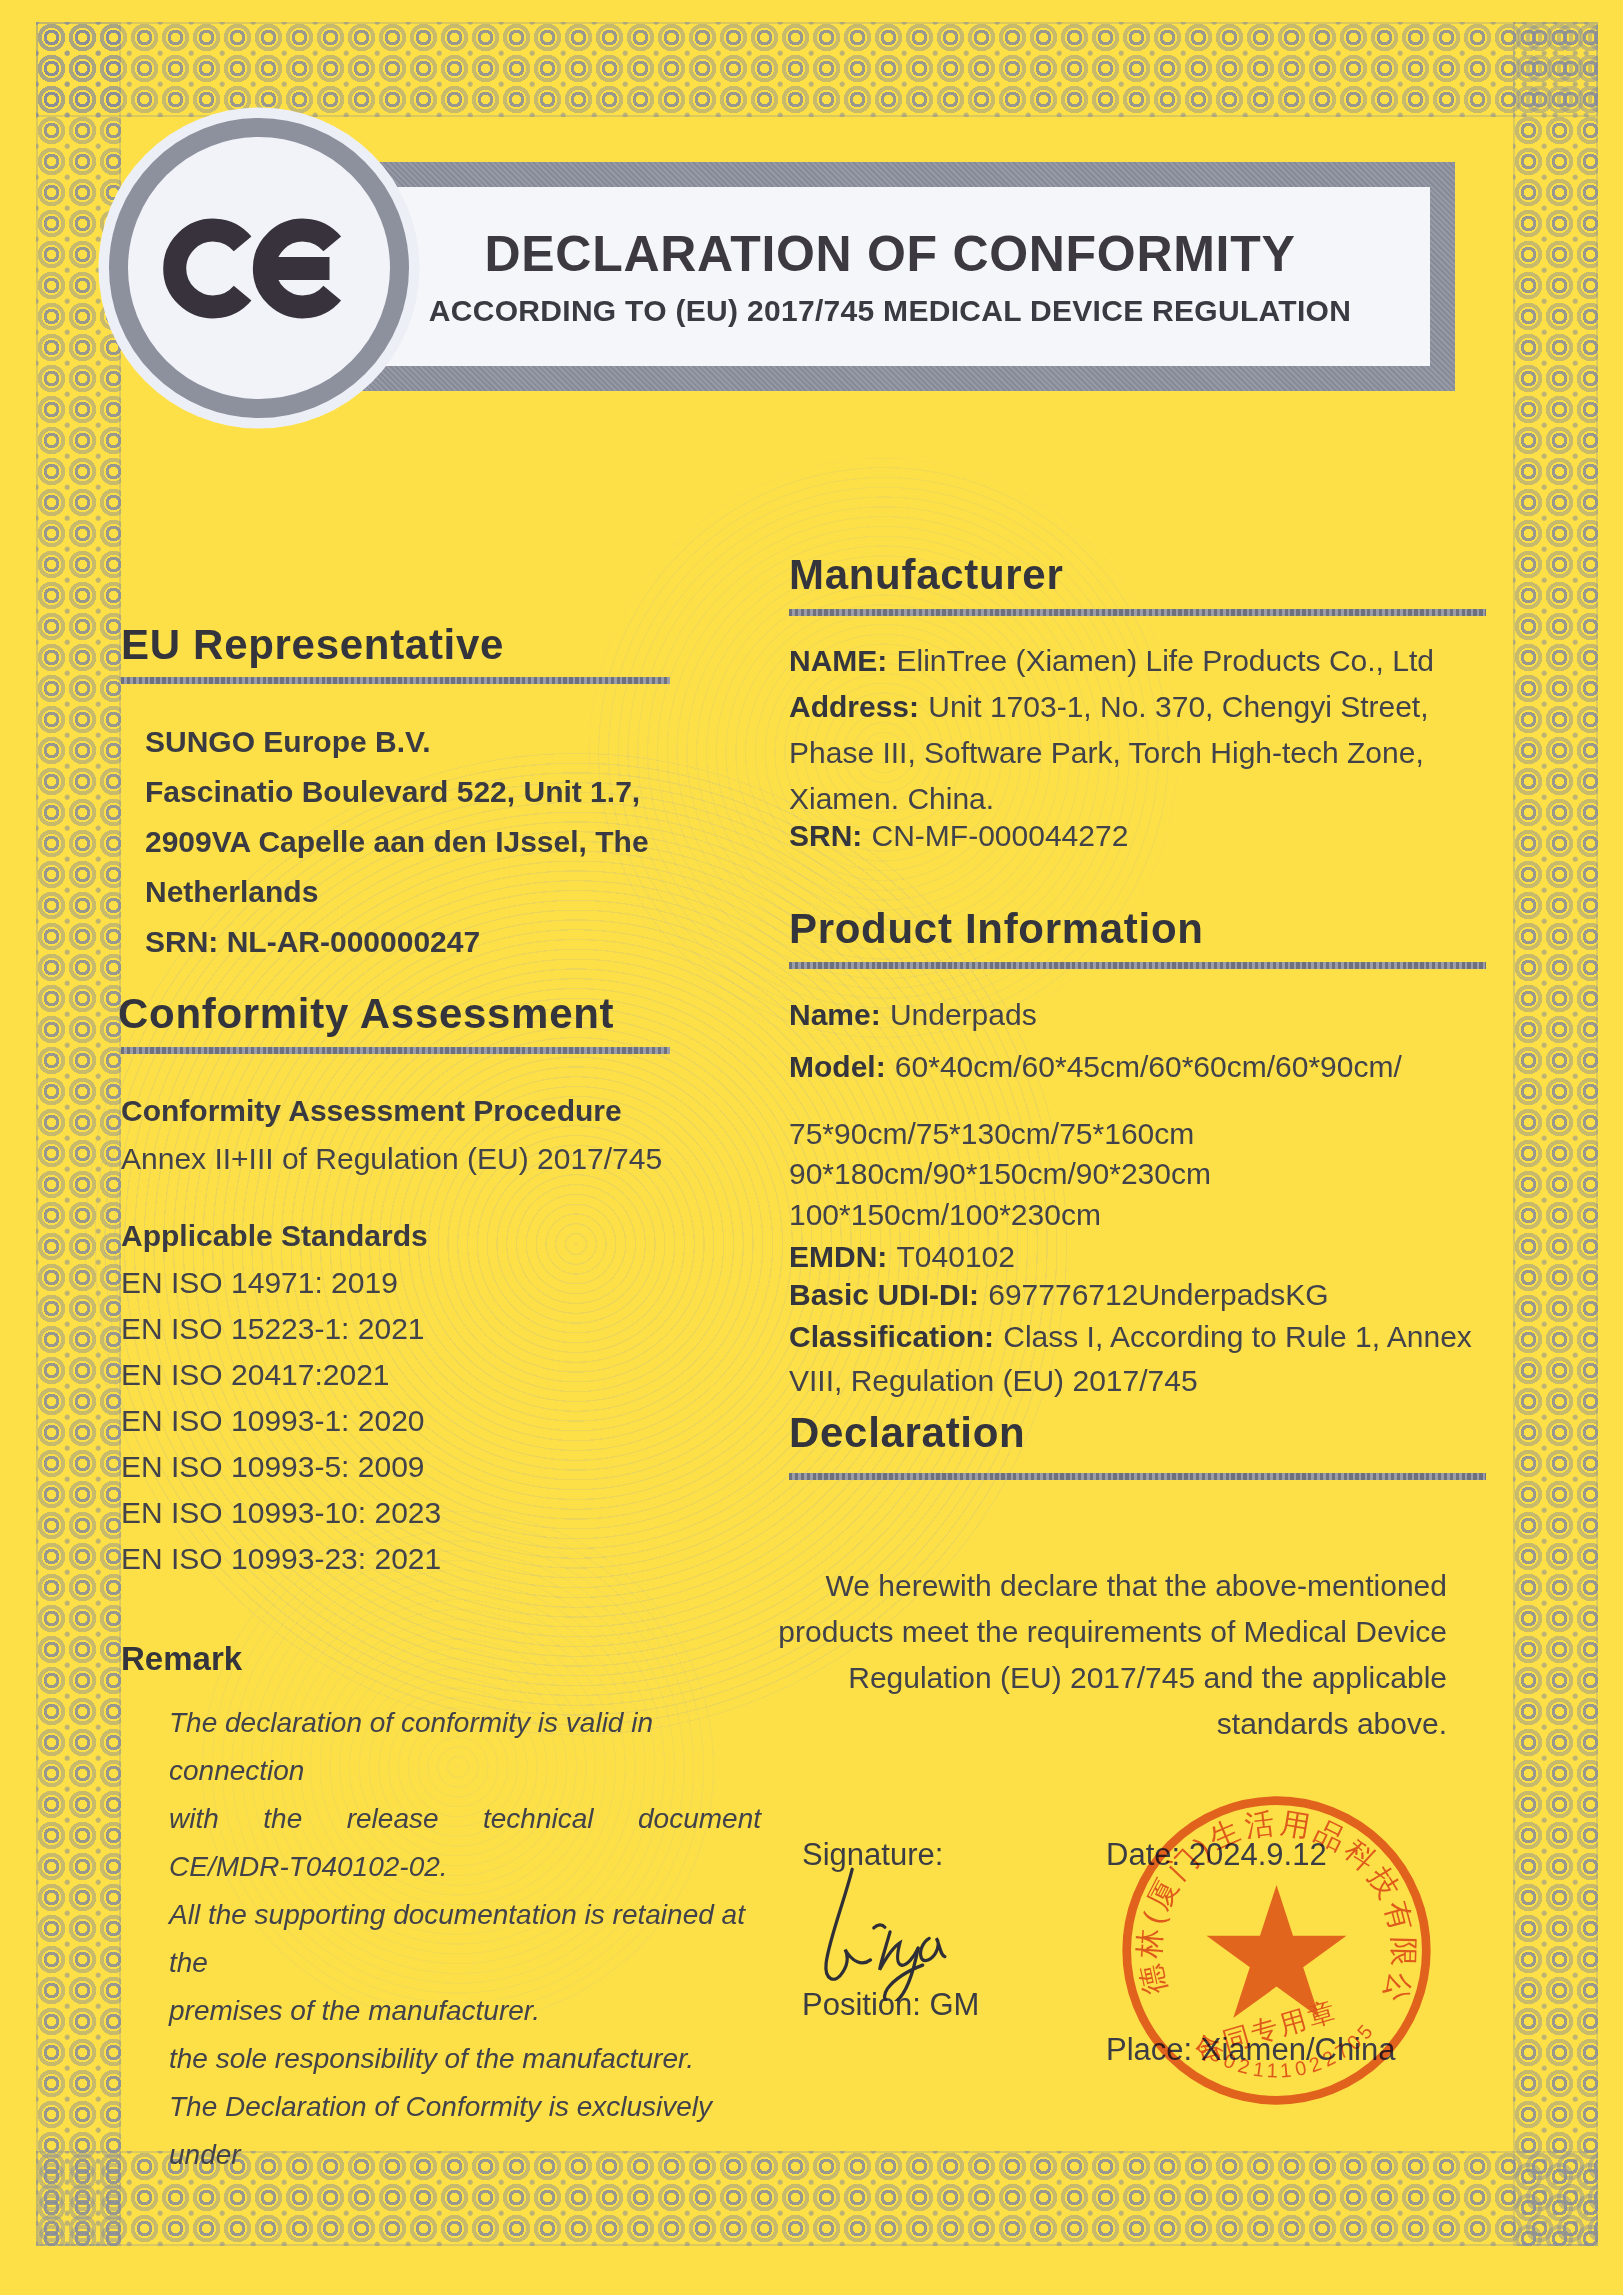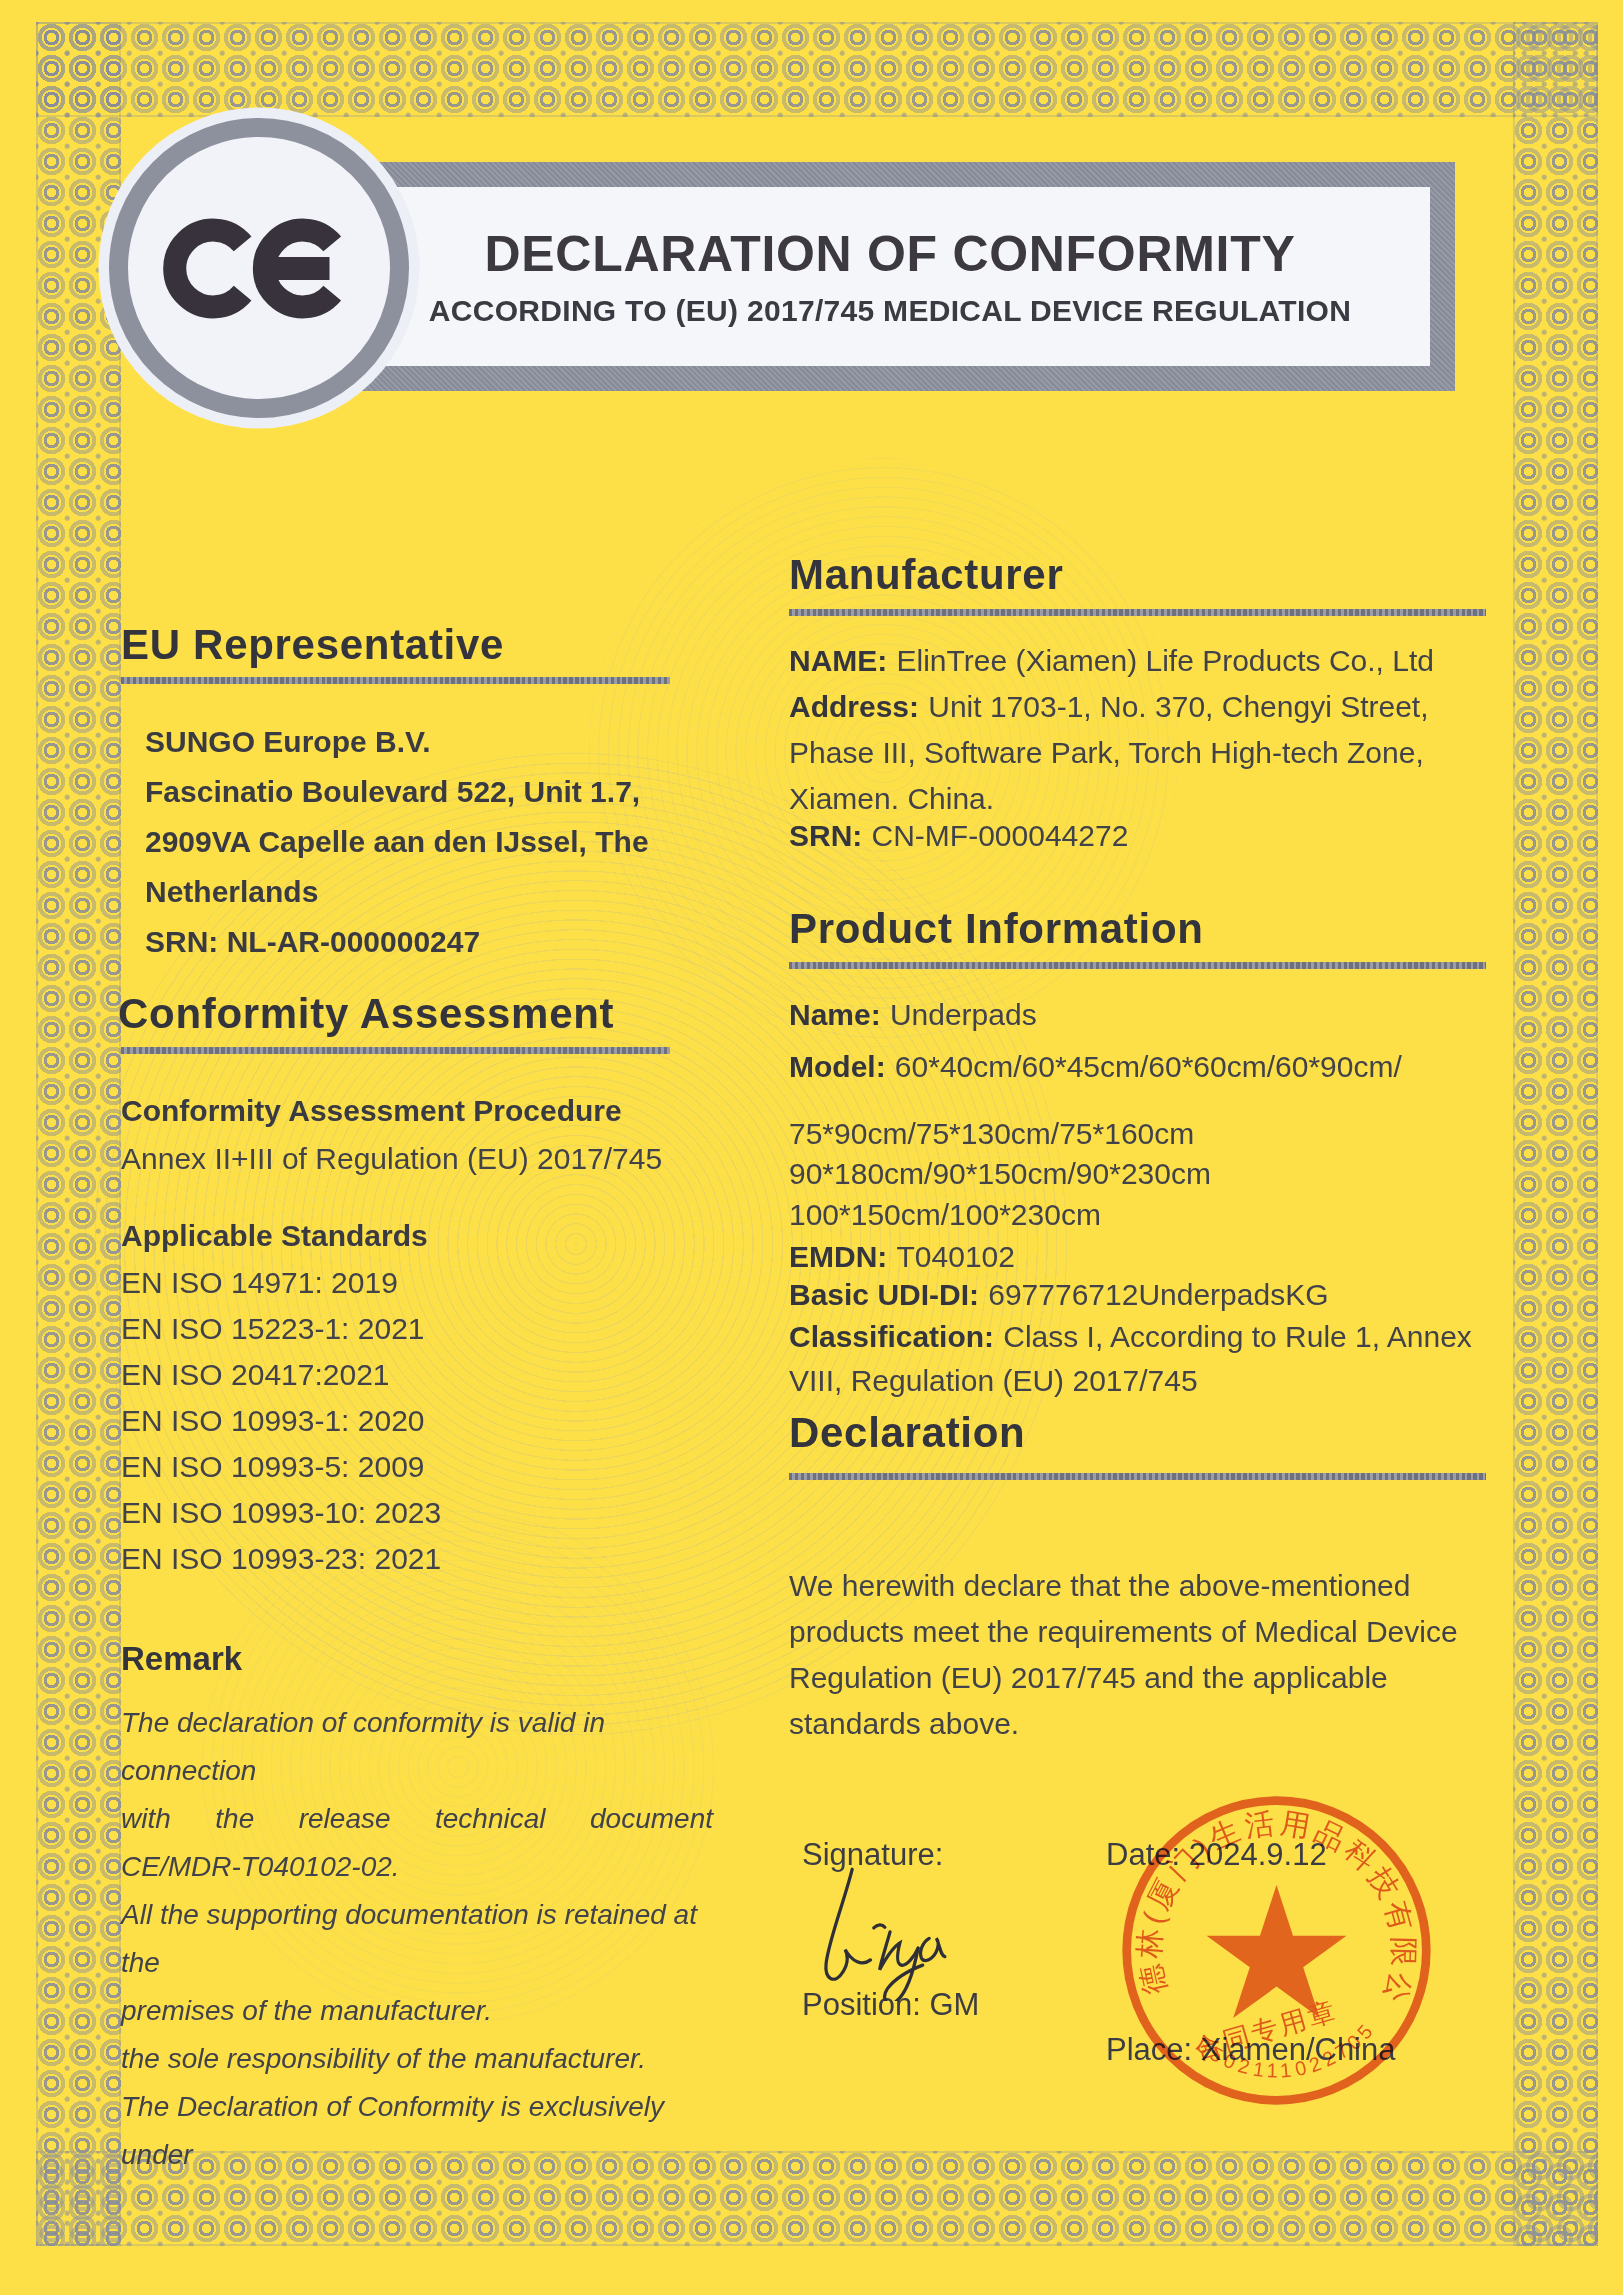--- a/index.html
+++ b/index.html
@@ -116,21 +116,21 @@
     <div>EN ISO 14971: 2019</div>
     <div>EN ISO 15223-1: 2021</div>
     <div>EN ISO 20417:2021</div>
     <div>EN ISO 10993-1: 2020</div>
     <div>EN ISO 10993-5: 2009</div>
     <div>EN ISO 10993-10: 2023</div>
     <div>EN ISO 10993-23: 2021</div>
   </div>
 
   <div class="abs remark-head" style="left:121px; top:1640px;">Remark</div>
-  <div class="abs remark-lines" style="left:121px; top:1699px; width:592px;">
+  <div class="abs remark-lines" style="left:121px; top:1699px; width:592px;padding-left:48px;">
     <div>The declaration of conformity is valid in connection</div>
     <div class="justify-line">with the release technical document</div>
     <div>CE/MDR-T040102-02.</div>
     <div>All the supporting documentation is retained at the</div>
     <div>premises of the manufacturer.</div>
     <div>the sole responsibility of the manufacturer.</div>
     <div>The Declaration of Conformity is exclusively under</div>
   </div>
 
   <div class="abs heading" style="left:789px; top:551px;">Manufacturer</div>
@@ -164,21 +164,21 @@
   <div class="abs t46" style="left:789px; top:1278px;">
     <span class="lbl">Basic UDI-DI:</span><span>697776712UnderpadsKG</span>
   </div>
   <div class="abs t46" style="left:789px; top:1320px;">
     <span class="lbl">Classification:</span><span>Class I, According to Rule 1, Annex</span>
   </div>
   <div class="abs t46" style="left:789px; top:1364px;">VIII, Regulation (EU) 2017/745</div>
 
   <div class="abs heading" style="left:789px; top:1409px;text-align:center;">Declaration</div>
   <div class="abs rule" style="left:789px; top:1473px; width:697px;"></div>
-  <div class="abs t46 lines-70" style="left:789px; top:1563px; width:704px;">
+  <div class="abs t46 lines-70" style="left:743px; top:1563px; width:704px;text-align:right;">
     <div>We herewith declare that the above-mentioned</div>
     <div>products meet the requirements of Medical Device</div>
     <div>Regulation (EU) 2017/745 and the applicable</div>
     <div>standards above.</div>
   </div>
 
   <div class="abs sig46" style="left:802px; top:1837px;">Signature:</div>
   <div class="abs sig46" style="left:1106px; top:1837px;">Date: 2024.9.12</div>
   <div class="abs sig46" style="left:802px; top:1987px;">Position: GM</div>
   <div class="abs sig46" style="left:1106px; top:1987px;margin-top:45px;">Place: Xiamen/China</div>

